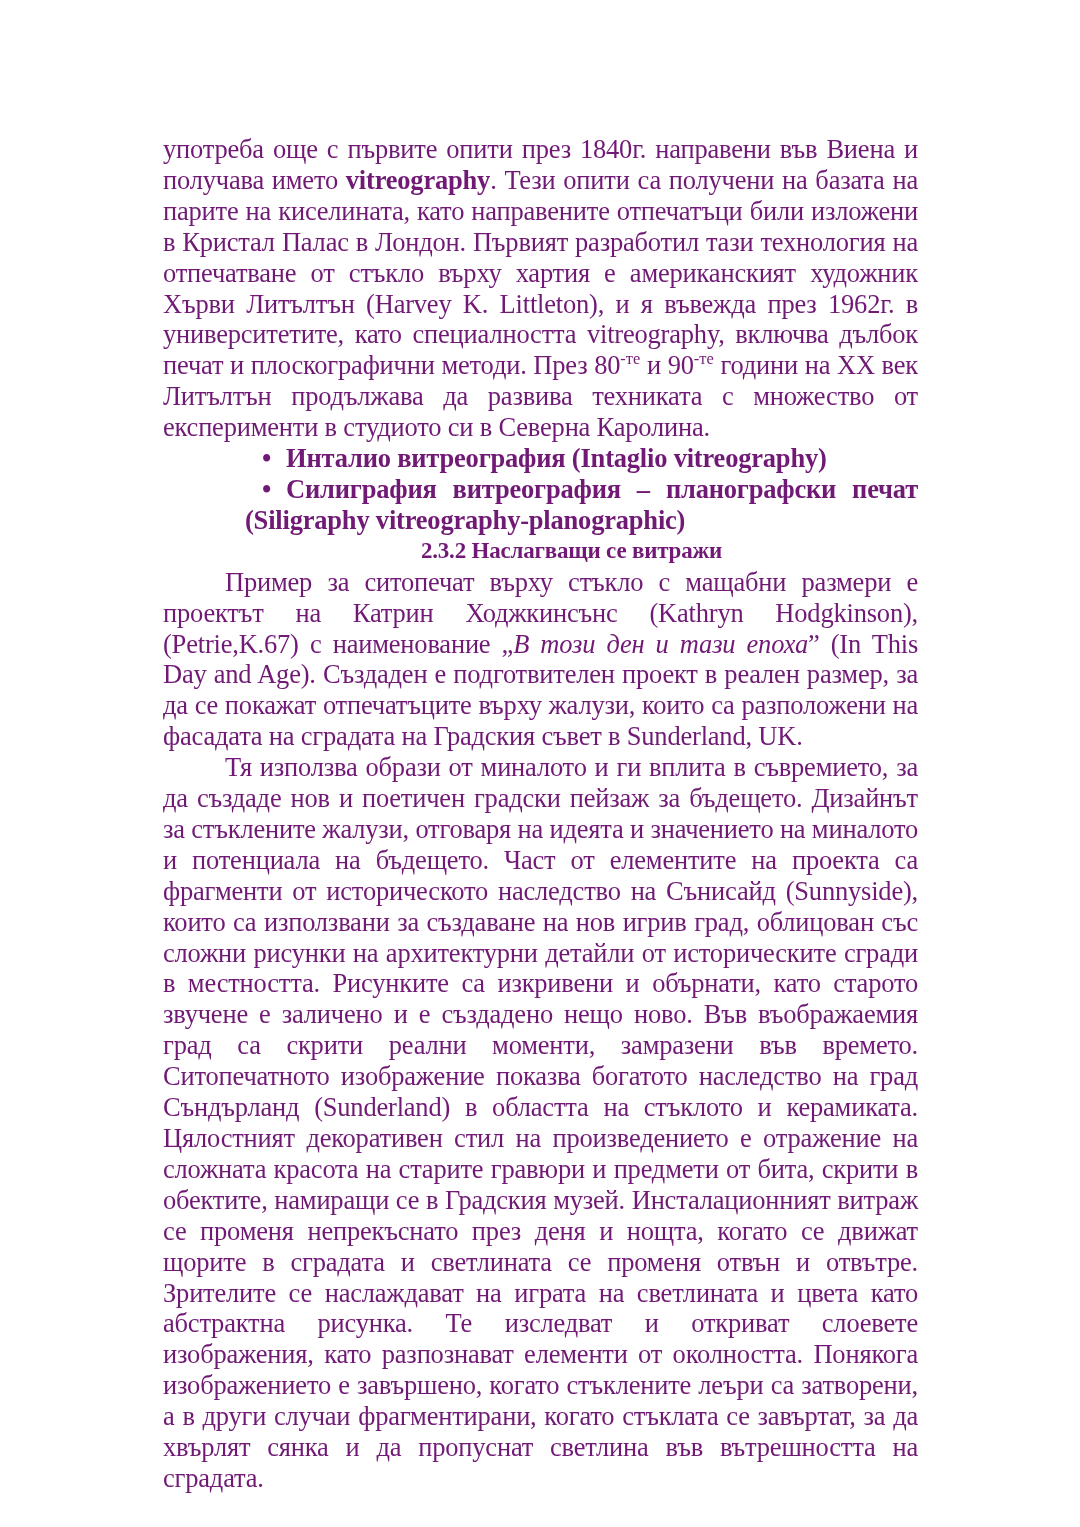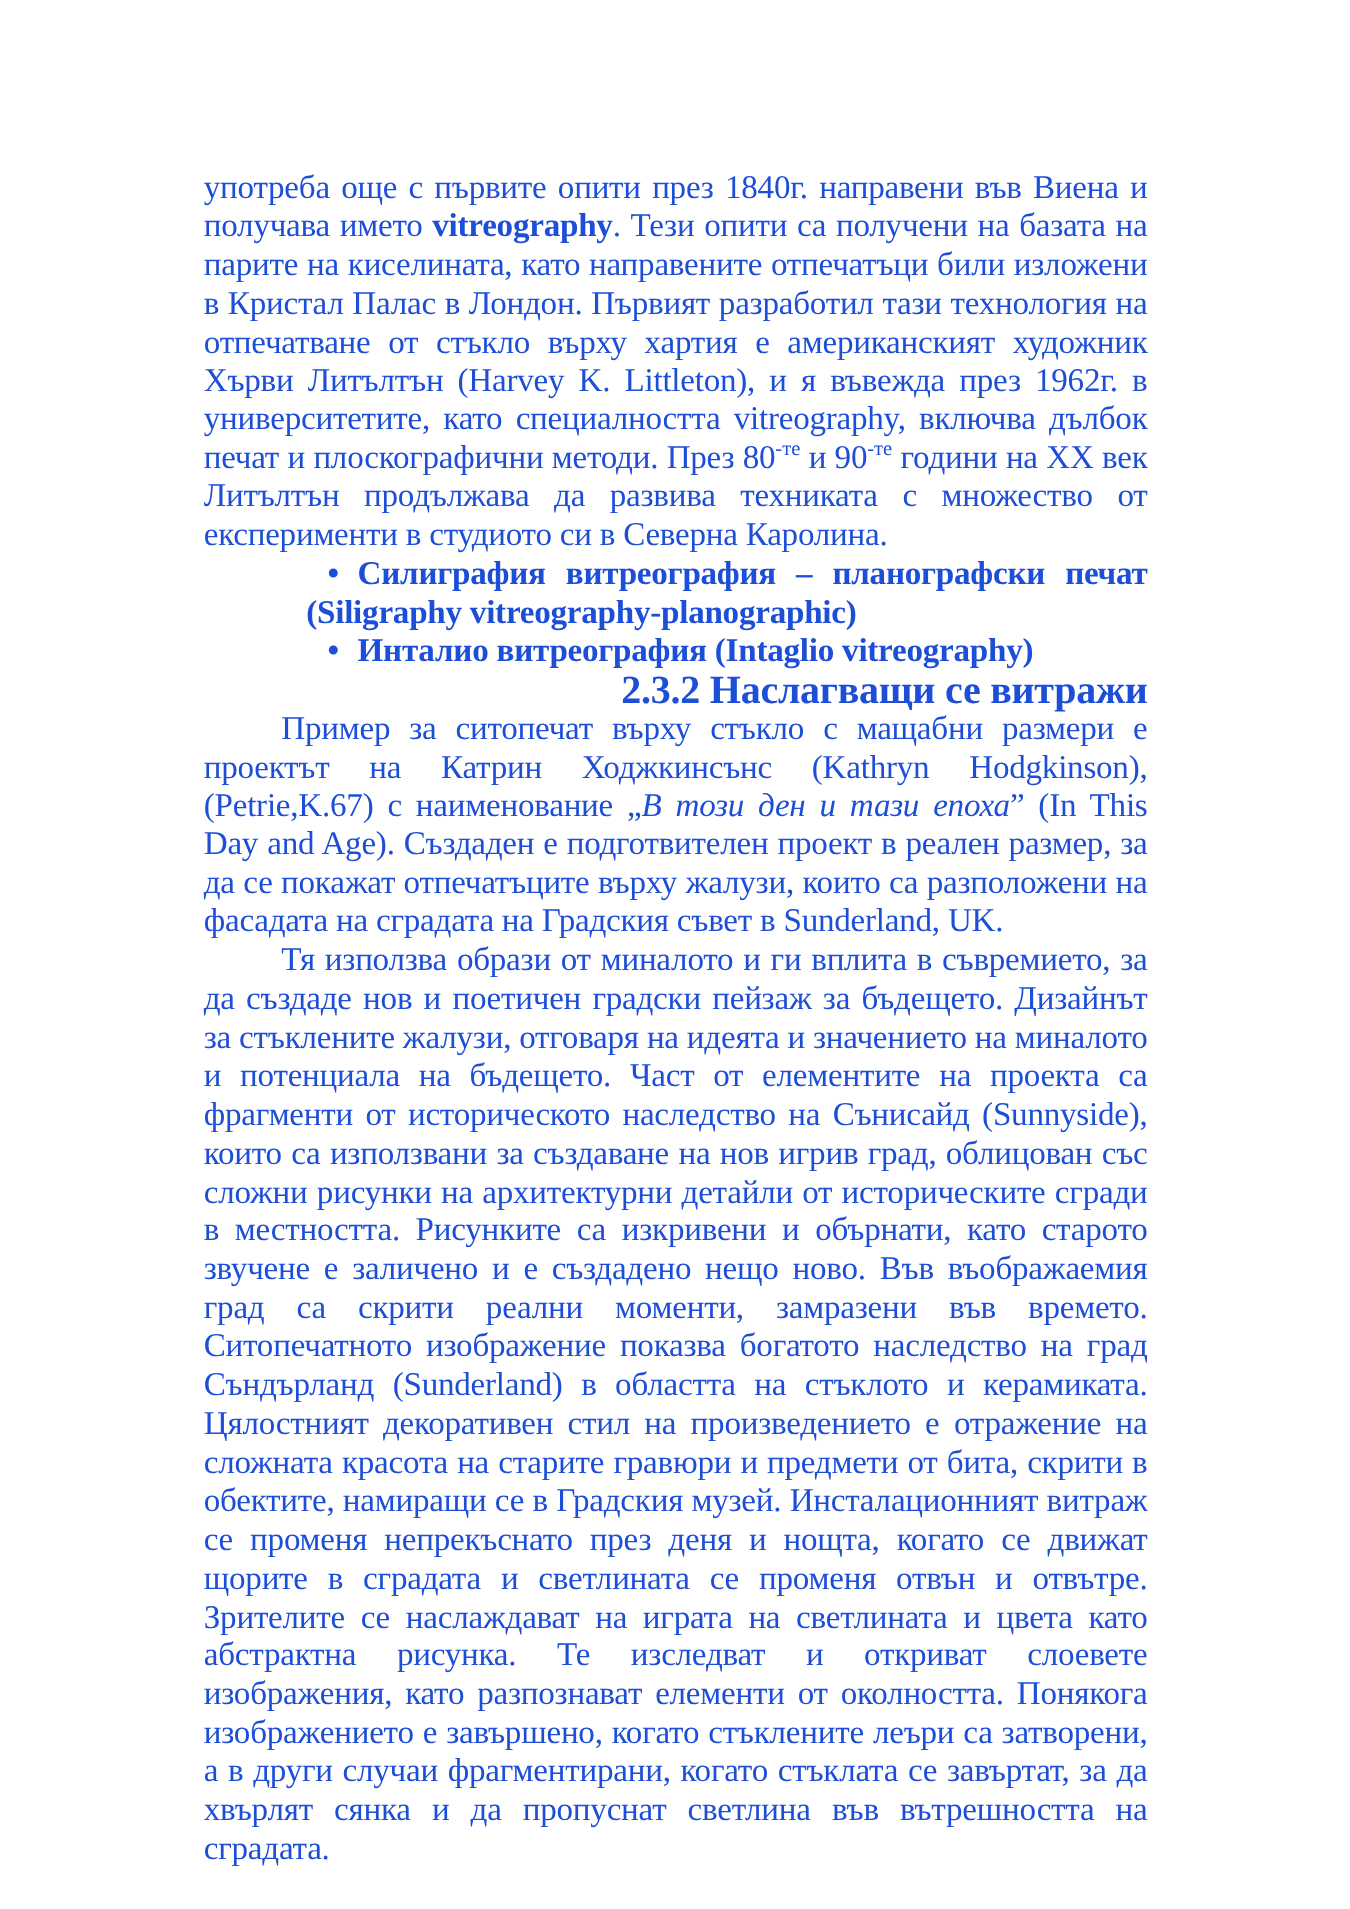--- a/index.html
+++ b/index.html
@@ -5,21 +5,21 @@
   html, body {
     margin: 0;
     padding: 0;
     background: #ffffff;
   }
   .page {
     position: relative;
     width: 1080px;
     height: 1527px;
     background: #ffffff;
-    color: #1d4ed8;
+    color: #701a75;
     font-family: "Liberation Serif", "DejaVu Serif", serif;
     overflow: hidden;
   }
   .content {
     position: absolute;
     left: 163px;
     top: 134px;
     width: 755px;
     font-size: 26.5px;
     line-height: 30.9px;
@@ -44,24 +44,24 @@
     font-weight: 700;
     text-align: justify;
   }
   .bullet-dot {
     display: inline;
     margin-right: 15px;
   }
   .section-heading {
     margin: 0;
     padding-left: 62px;
-    font-size: 32px;
+    font-size: 23px;
     line-height: 30.9px;
     font-weight: 700;
-    text-align: right;
+    text-align: center;
   }
   b, .bold { font-weight: 700; }
   i, .italic { }
   sup.sup {
     font-size: 62%;
     line-height: 0;
     vertical-align: super;
     letter-spacing: 0;
   }
   .page-number {
@@ -76,22 +76,22 @@
 </style>
 </head>
 <body>
 
 <div class="page">
   <div class="content">
 
     <p class="para"><span>употреба още с първите опити през 1840г. направени във Виена и получава името </span><b>vitreography</b><span>. Тези опити са получени на базата на парите на киселината, като направените отпечатъци били изложени в Кристал Палас в Лондон. Първият разработил тази технология на отпечатване от стъкло върху хартия е американският художник Хърви Литълтън (Harvey K. Littleton), и я въвежда през 1962г. в университетите, като специалността vitreography, включва дълбок печат и плоскографични методи. През 80</span><sup class="sup">-те</sup><span> и 90</span><sup class="sup">-те</sup><span> години на ХХ век Литълтън продължава да развива техниката с множество от експерименти в студиото си в Северна Каролина.</span></p>
 
     <div class="bullet-list">
+      <div class="bullet-item"><span class="bullet-dot">•</span><span>Инталио витреография (Intaglio vitreography)</span></div>
       <div class="bullet-item"><span class="bullet-dot">•</span><span>Силиграфия витреография – планографски печат (Siligraphy vitreography-planographic)</span></div>
-      <div class="bullet-item"><span class="bullet-dot">•</span><span>Инталио витреография (Intaglio vitreography)</span></div>
     </div>
 
     <h2 class="section-heading">2.3.2 Наслагващи се витражи</h2>
 
     <p class="para indent"><span>Пример за ситопечат върху стъкло с мащабни размери е проектът на Катрин Ходжкинсънс (Kathryn Hodgkinson), (Petrie,K.67) с наименование „</span><i>В този ден и тази епоха</i><span>” (In This Day and Age). Създаден е подготвителен проект в реален размер, за да се покажат отпечатъците върху жалузи, които са разположени на фасадата на сградата на Градския съвет в Sunderland, UK.</span></p>
 
     <p class="para indent"><span>Тя използва образи от миналото и ги вплита в съвремието, за да създаде нов и поетичен градски пейзаж за бъдещето. Дизайнът за стъклените жалузи, отговаря на идеята и значението на миналото и потенциала на бъдещето. Част от елементите на проекта са фрагменти от историческото наследство на Сънисайд (Sunnyside), които са използвани за създаване на нов игрив град, облицован със сложни рисунки на архитектурни детайли от историческите сгради в местността. Рисунките са изкривени и обърнати, като старото звучене е заличено и е създадено нещо ново. Във въображаемия град са скрити реални моменти, замразени във времето. Ситопечатното изображение показва богатото наследство на град Съндърланд (Sunderland) в областта на стъклото и керамиката. Цялостният декоративен стил на произведението е отражение на сложната красота на старите гравюри и предмети от бита, скрити в обектите, намиращи се в Градския музей. Инсталационният витраж се променя непрекъснато през деня и нощта, когато се движат щорите в сградата и светлината се променя отвън и отвътре. Зрителите се наслаждават на играта на светлината и цвета като абстрактна рисунка. Те изследват и откриват слоевете изображения, като разпознават елементи от околността. Понякога изображението е завършено, когато стъклените леъри са затворени, а в други случаи фрагментирани, когато стъклата се завъртат, за да хвърлят сянка и да пропуснат светлина във вътрешността на сградата.</span></p>
 
   </div>
 

